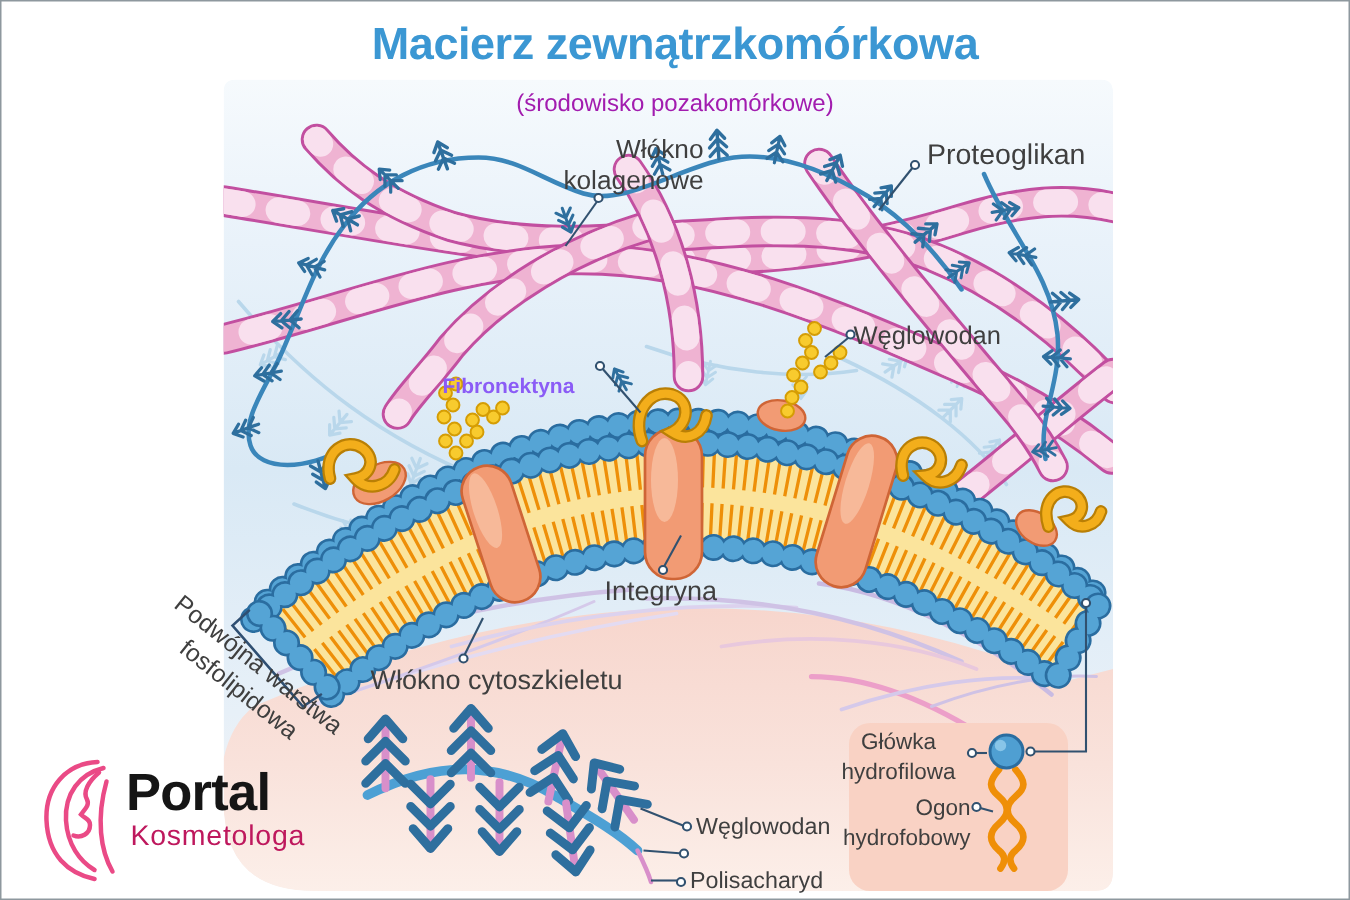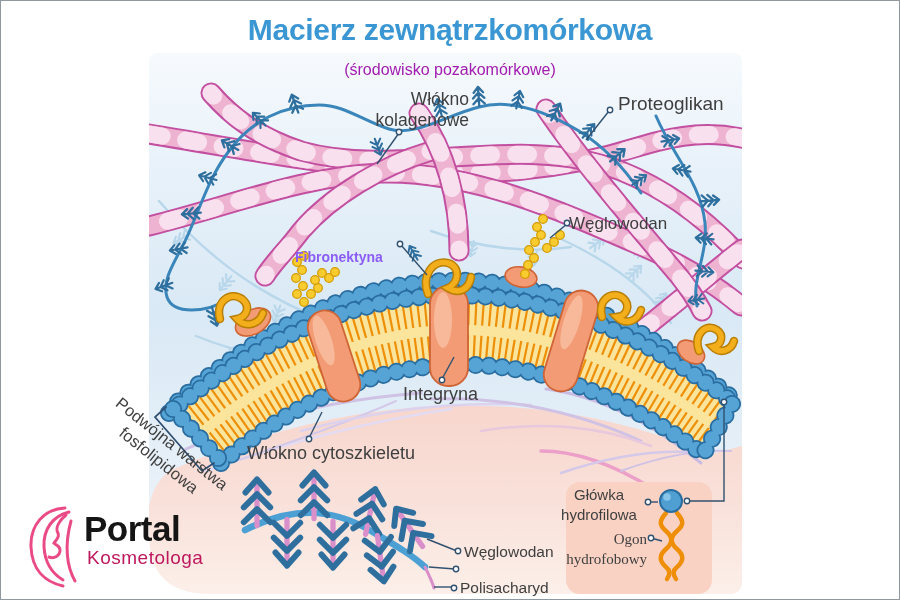--- a/index.html
+++ b/index.html
@@ -14,21 +14,21 @@
   #page-title{left:0;right:0;top:11px;text-align:center;font-size:30px;font-weight:bold;color:#3b97d3;letter-spacing:-0.3px;}
   #page-subtitle{left:0;right:0;top:60px;text-align:center;font-size:16px;color:#a21caf;}
   #lbl-collagen{left:328px;top:88px;width:140px;text-align:right;font-size:17.5px;white-space:normal;}
   #lbl-proteoglycan{left:617px;top:92px;font-size:19px;}
   #lbl-carb-top{left:568px;top:213px;font-size:17px;}
   #lbl-fibronectin{left:294px;top:232px;font-size:14px;font-weight:bold;color:#8b5cf6;margin-top:16px;}
   #lbl-integrin{left:402px;top:383px;font-size:18px;}
   #lbl-cyto{left:246px;top:442px;font-size:18px;}
   #lbl-bilayer{left:78px;top:430px;width:172px;text-align:center;font-size:16.5px;transform:rotate(38.5deg);white-space:normal;line-height:1.3;}
   #lbl-head{left:553px;top:484px;width:90px;text-align:center;font-size:15px;line-height:1.35;}
-  #lbl-tail{left:550px;top:528px;width:96px;text-align:right;font-size:15px;line-height:1.35;font-family:Liberation Serif, serif;}
+  #lbl-tail{left:550px;top:528px;width:96px;text-align:right;font-size:15px;line-height:1.35;}
   #lbl-carb-b{left:463px;top:542px;font-size:15.5px;}
   #lbl-core-b{left:461px;top:560px;font-size:15.5px;margin-top:45px;}
   #lbl-poly-b{left:459px;top:578px;font-size:15.5px;}
   #logo-name{left:83px;top:507px;font-size:35px;font-weight:bold;color:#151515;letter-spacing:-0.5px;text-align:center;}
   #logo-sub{left:86px;top:546px;font-size:19px;color:#be185d;letter-spacing:0.5px;}
 </style>
 </head>
 <body>
 
 <div id="frame">

